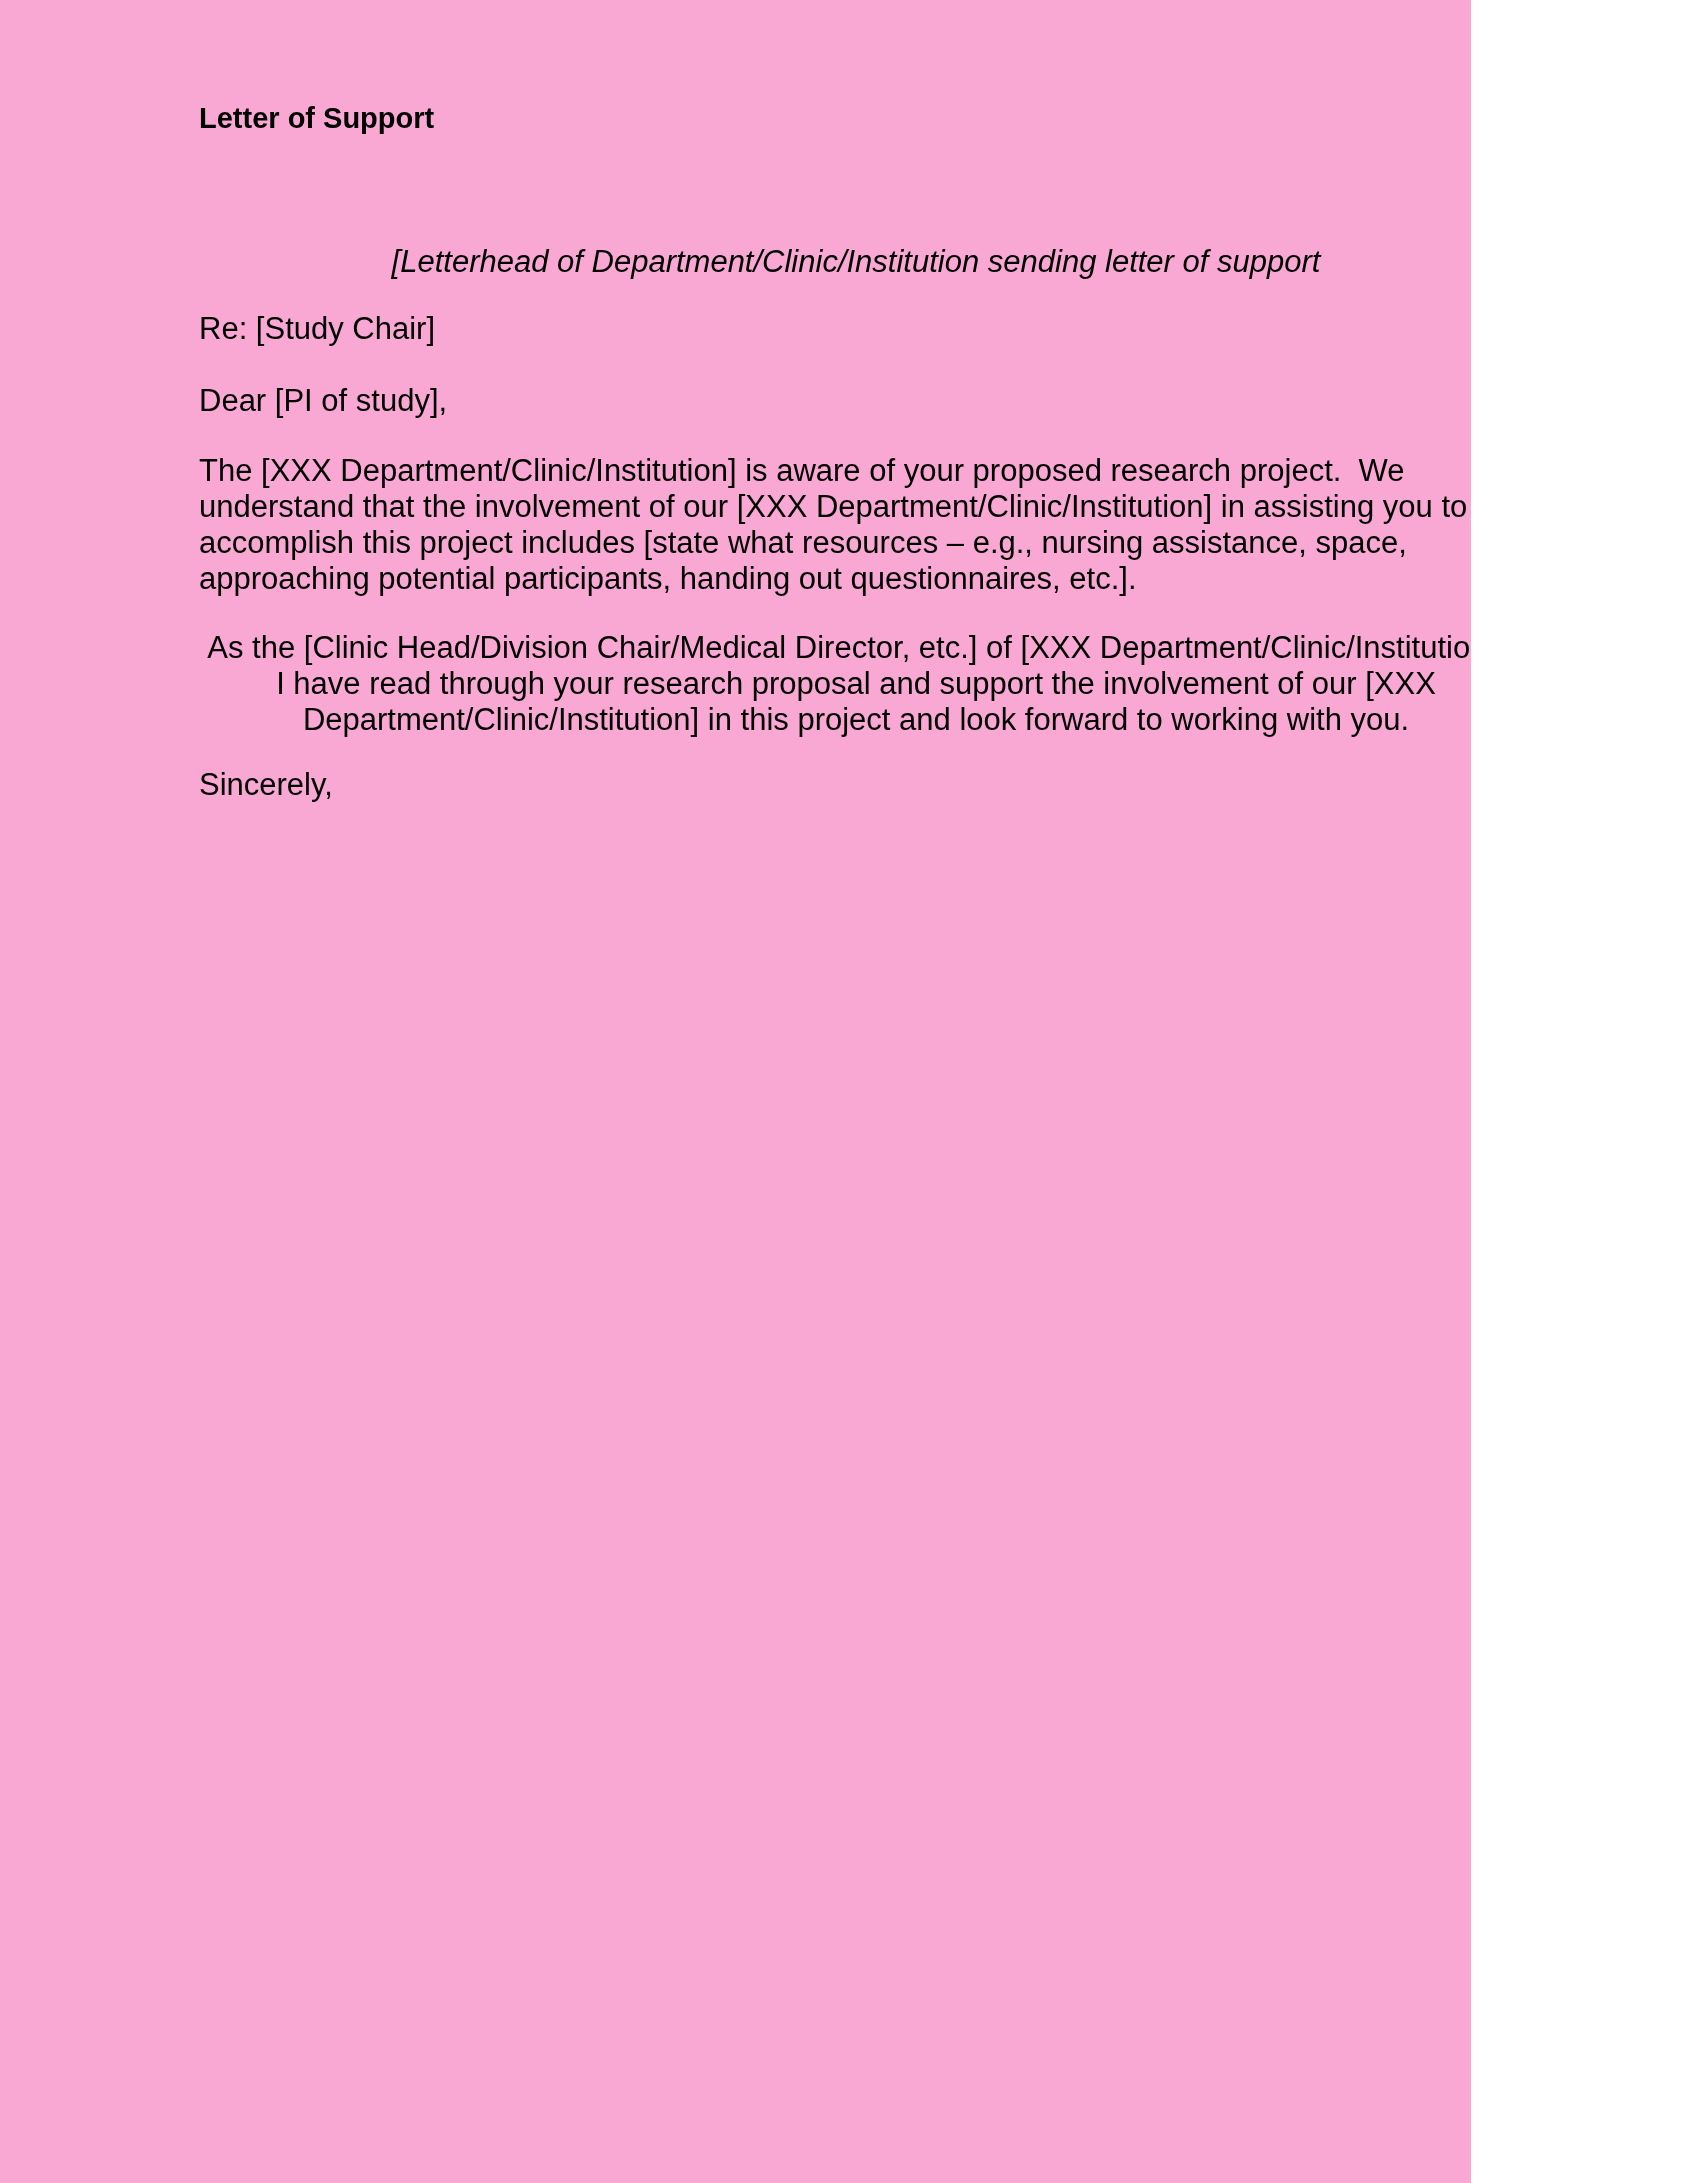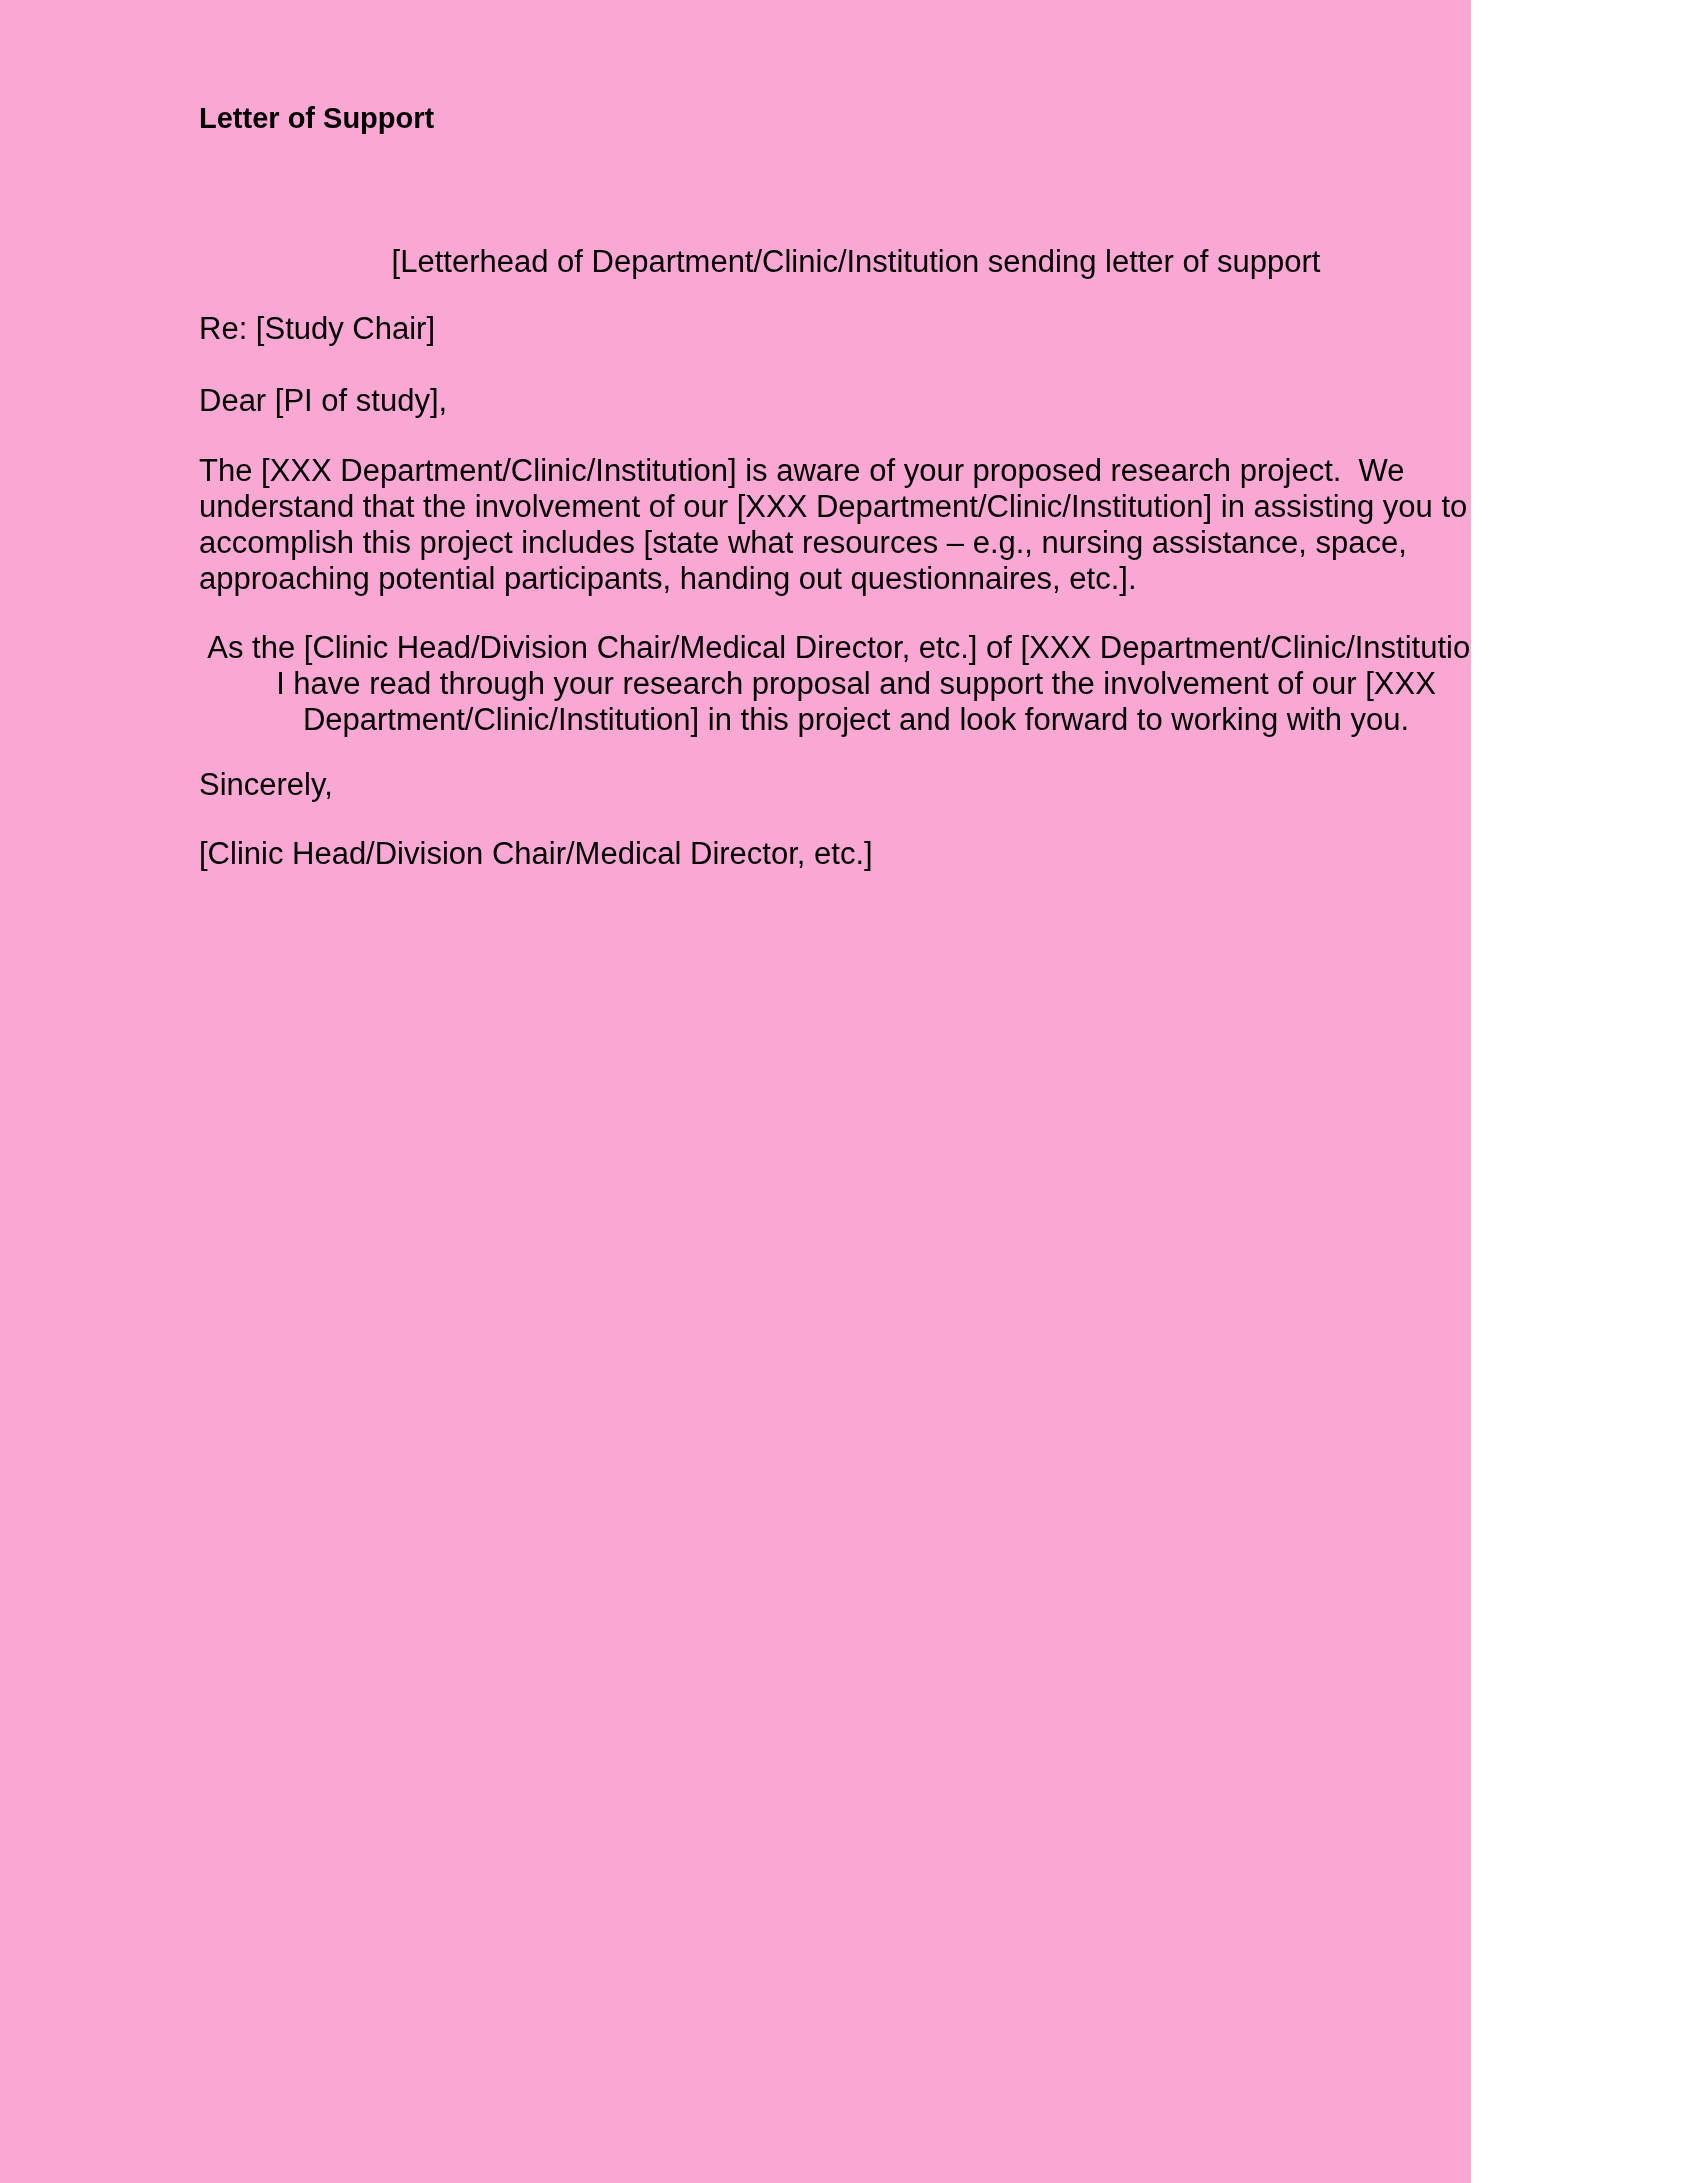--- a/index.html
+++ b/index.html
@@ -29,20 +29,21 @@
     font-size: 29px;
     line-height: 36px;
     margin: 0 0 108px 0;
   }
   .letterhead {
     text-align: center;
     margin: 0 0 31px 0;
   }
   .letterhead-line {
     white-space: pre-wrap;
+    font-style: italic;
   }
   .ref-line {
     margin: 0 0 36px 0;
     white-space: pre-wrap;
   }
   .salutation {
     margin: 0 0 34px 0;
     white-space: pre-wrap;
   }
   .para {
@@ -77,17 +78,16 @@
     <div class="ref-line">Re: [Study Chair]</div>
 
     <div class="salutation">Dear [PI of study],</div>
 
     <div class="para first">The [XXX Department/Clinic/Institution] is aware of your proposed research project.  We understand that the involvement of our [XXX Department/Clinic/Institution] in assisting you to accomplish this project includes [state what resources – e.g., nursing assistance, space, approaching potential participants, handing out questionnaires, etc.].</div>
 
     <div class="para second">As the [Clinic Head/Division Chair/Medical Director, etc.] of [XXX Department/Clinic/Institution], I have read through your research proposal and support the involvement of our [XXX Department/Clinic/Institution] in this project and look forward to working with you.</div>
 
     <div class="closing">Sincerely,</div>
 
-    <div class="signature-line">[Clinic Head/Division Chair/Medical Director, etc.]</div>
 
   </div>
 </div>
 
 
 </body></html>

